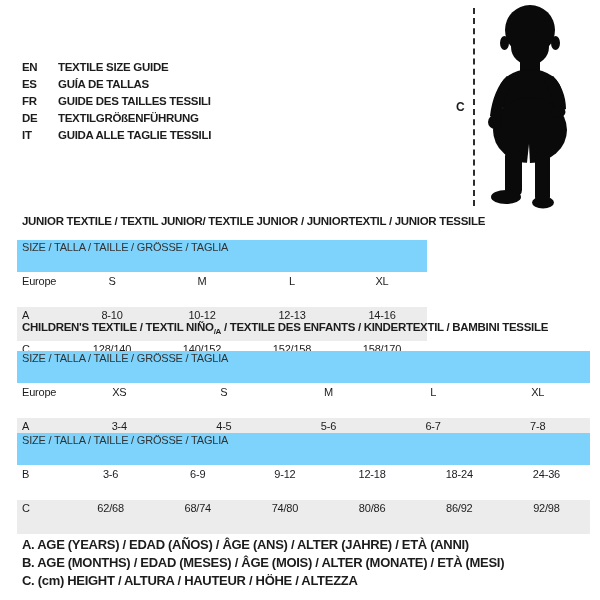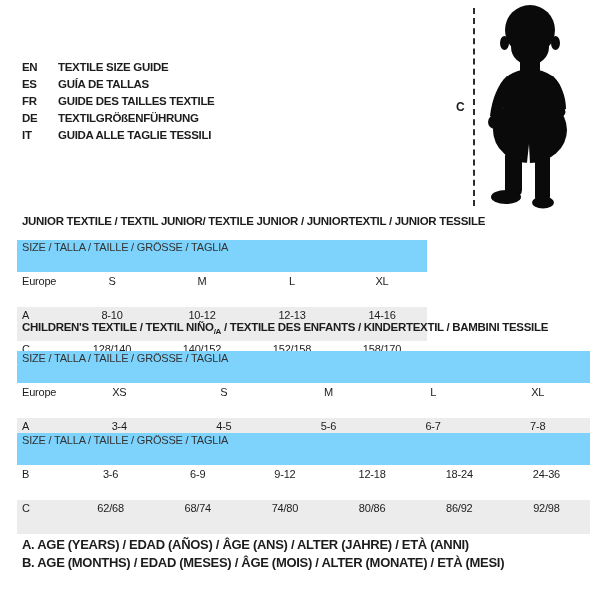--- a/index.html
+++ b/index.html
@@ -55,21 +55,21 @@
     <div class="lang-row">
       <span class="lang-code">EN</span>
       <span class="lang-title">TEXTILE SIZE GUIDE</span>
     </div>
     <div class="lang-row">
       <span class="lang-code">ES</span>
       <span class="lang-title">GUÍA DE TALLAS</span>
     </div>
     <div class="lang-row">
       <span class="lang-code">FR</span>
-      <span class="lang-title">GUIDE DES TAILLES TEXTILE</span>
+      <span class="lang-title">GUIDE DES TAILLES TESSILI</span>
     </div>
     <div class="lang-row">
       <span class="lang-code">DE</span>
       <span class="lang-title">TEXTILGRÖßENFÜHRUNG</span>
     </div>
     <div class="lang-row">
       <span class="lang-code">IT</span>
       <span class="lang-title">GUIDA ALLE TAGLIE TESSILI</span>
     </div>
   </div>
@@ -175,15 +175,16 @@
         <span class="cell">80/86</span>
         <span class="cell">86/92</span>
         <span class="cell">92/98</span>
       </div>
     </div>
   </section>
 
   <div class="legend">
     <div class="legend-line">A. AGE (YEARS) / EDAD (AÑOS) / ÂGE (ANS) / ALTER (JAHRE) / ETÀ (ANNI)</div>
     <div class="legend-line">B. AGE (MONTHS) / EDAD (MESES) / ÂGE (MOIS) / ALTER (MONATE) / ETÀ (MESI)</div>
+    <div class="legend-line">C. (cm) HEIGHT / ALTURA / HAUTEUR / HÖHE / ALTEZZA</div>
   </div>
 
 </div>
 
 </body></html>

